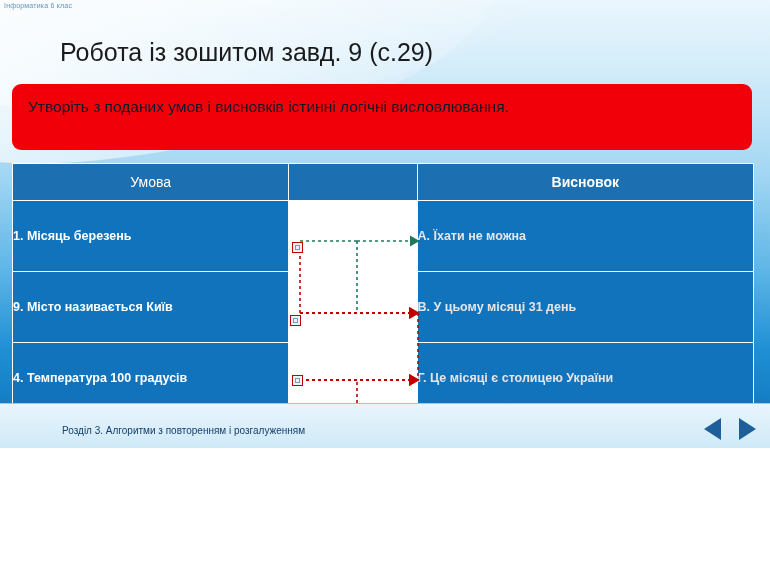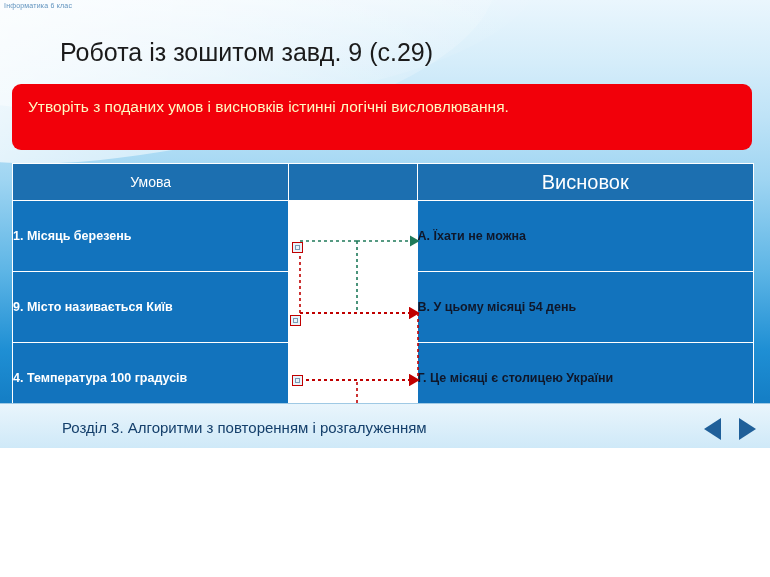--- a/index.html
+++ b/index.html
@@ -65,21 +65,21 @@
     left: 12px;
     top: 84px;
     width: 740px;
     height: 66px;
     background: #f2000a;
     border-radius: 9px;
     box-sizing: border-box;
     padding: 12px 16px 0 16px;
   }
   .prompt-text {
-    color: #fef9c3;
+    color: #0f172a;
     font-size: 15.5px;
     line-height: 22px;
     text-align: justify;
     text-align-last: left;
   }
   
   .tbl {
     position: absolute;
     left: 12px;
     top: 163px;
@@ -88,22 +88,22 @@
     table-layout: fixed;
   }
   .tbl td, .tbl th {
     border: 1px solid #ffffff;
     padding: 0;
   }
   .hdr {
     height: 36px;
     background: #1c6fb0;
     color: #ffffff;
-    font-size: 20px;
-    font-weight: normal;
+    font-size: 14px;
+    font-weight: bold;
     text-align: center;
     vertical-align: middle;
   }
   .hdr.umova {
     font-weight: normal;
     font-size: 14px;
   }
   .col-a { width: 276px; }
   .col-mid { width: 128px; }
   .col-b { width: 336px; }
@@ -119,21 +119,21 @@
     line-height: 16px;
     margin-top: 16px;
   }
   .cell-mid {
     background: #ffffff;
     vertical-align: middle;
   }
   .cell-right {
     height: 70px;
     background: #1273bd;
-    color: #0f172a;
+    color: #e5e5e5;
     font-size: 12.5px;
     font-weight: bold;
     padding: 0 12px;
     vertical-align: middle;
     line-height: 16px;
   }
   .tail-row td {
     height: 40px;
     background: #1273bd;
   }
@@ -174,21 +174,21 @@
     bottom: 0;
     width: 770px;
     height: 44px;
     background: linear-gradient(180deg, #e9f5fc 0%, #cfe9f8 100%);
     border-top: 1px solid #9fc9e4;
   }
   .footer-text {
     position: absolute;
     left: 62px;
     bottom: 12px;
-    font-size: 15px;
+    font-size: 10px;
     color: #143f6b;
   }
   .nav {
     position: absolute;
     right: 14px;
     bottom: 8px;
     display: flex;
     gap: 18px;
     align-items: center;
   }
@@ -230,21 +230,21 @@
       <th class="hdr">Висновок</th>
     </tr>
     <tr>
       <td class="cell-left">1. Місяць березень</td>
       <td class="cell-mid"></td>
       <td class="cell-right">А. Їхати не можна</td>
     </tr>
     <tr>
       <td class="cell-left">9. Місто називається Київ</td>
       <td class="cell-mid"></td>
-      <td class="cell-right">В. У цьому місяці 54 день</td>
+      <td class="cell-right">В. У цьому місяці 31 день</td>
     </tr>
     <tr>
       <td class="cell-left">4. Температура 100 градусів</td>
       <td class="cell-mid"></td>
       <td class="cell-right">Г. Це місяці є столицею України</td>
     </tr>
     <tr class="tail-row">
       <td></td>
       <td class="cell-mid"></td>
       <td></td>

